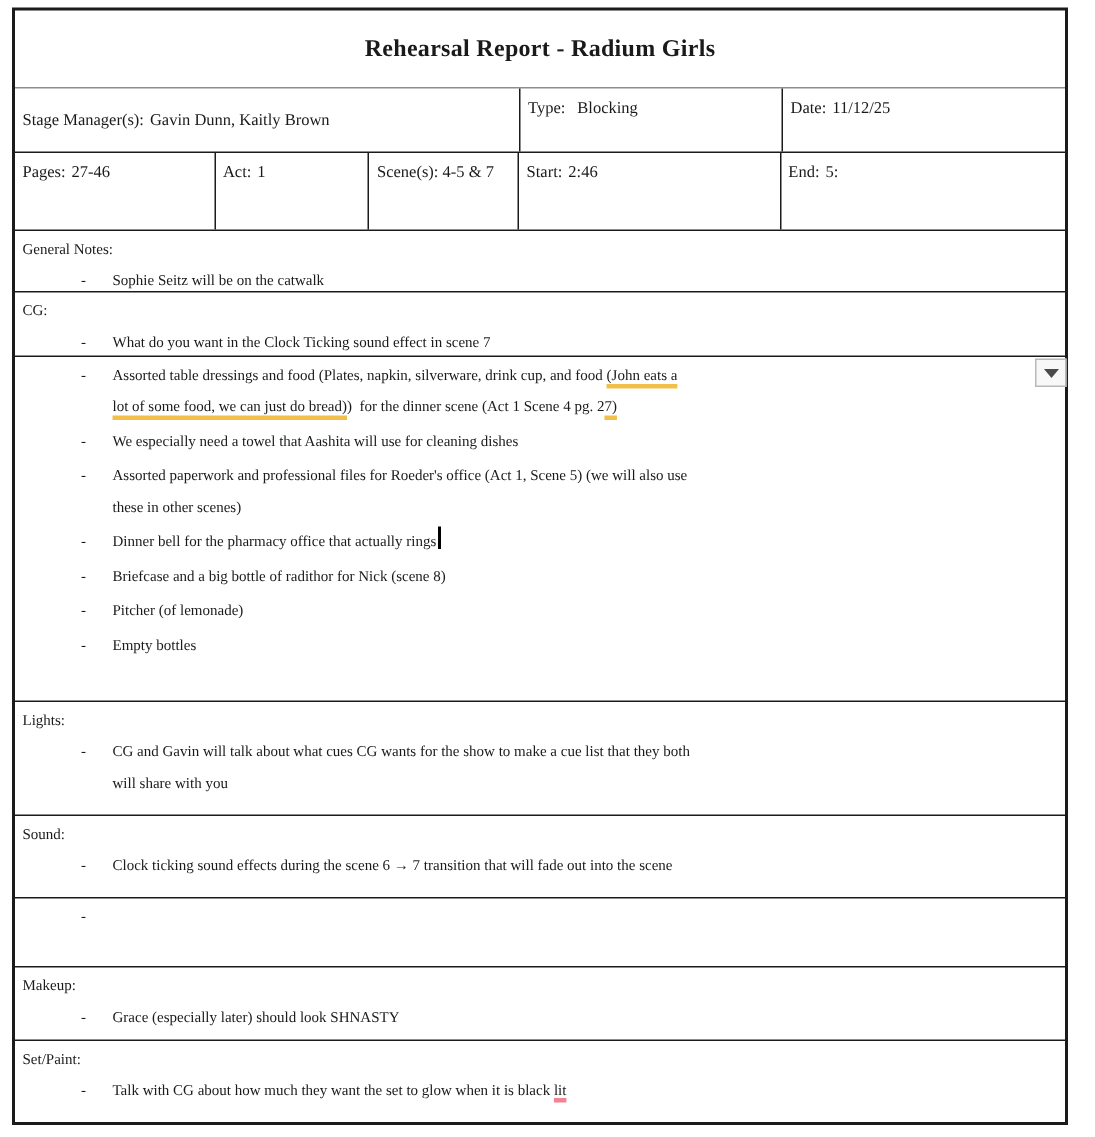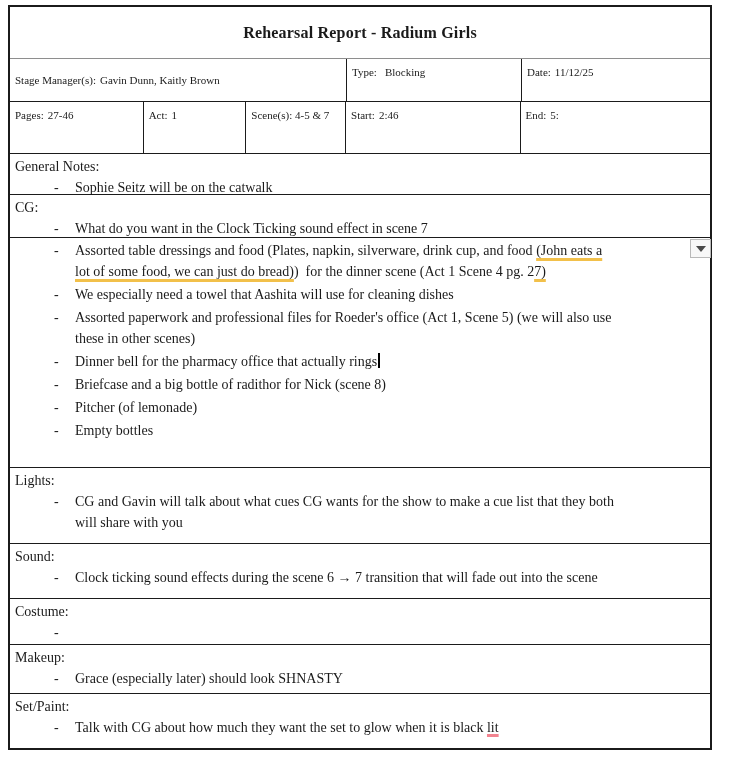--- a/index.html
+++ b/index.html
@@ -44,21 +44,21 @@
   .c-date { width: 172px; }
   .c-pages { width: 134px; }
   .c-act   { width: 103px; }
   .c-scene { width: 100px; }
   .c-start { width: 175px; }
   .c-end   { width: 190px; }
 
   .sec {
     border-bottom: 1.5px solid #1b1b1b;
     padding: 2px 21px 0 5px;
-    font-size: 14px;
+    font-size: 10px;
     line-height: 21px;
     position: relative;
   }
   .sec:last-child { border-bottom: none; }
   .sec-label { white-space: pre; }
   .sec ul { list-style: none; padding-left: 39px; }
   .sec li { display: flex; margin-bottom: 2px; }
   .dash { width: 21px; flex: 0 0 21px; }
   .btext { white-space: pre; }
 
@@ -219,21 +219,20 @@
     <div class="sec-label">Sound:</div>
     <ul>
       <li>
         <span class="dash">-</span>
         <span class="btext"><span>Clock ticking sound effects during the scene 6 → 7 transition that will fade out into the scene</span></span>
       </li>
     </ul>
   </div>
 
   <div class="sec s-costume">
-    <div class="sec-label">Costume:</div>
     <ul>
       <li>
         <span class="dash">-</span>
         <span class="btext"><span></span></span>
       </li>
     </ul>
   </div>
 
   <div class="sec s-makeup">
     <div class="sec-label">Makeup:</div>

